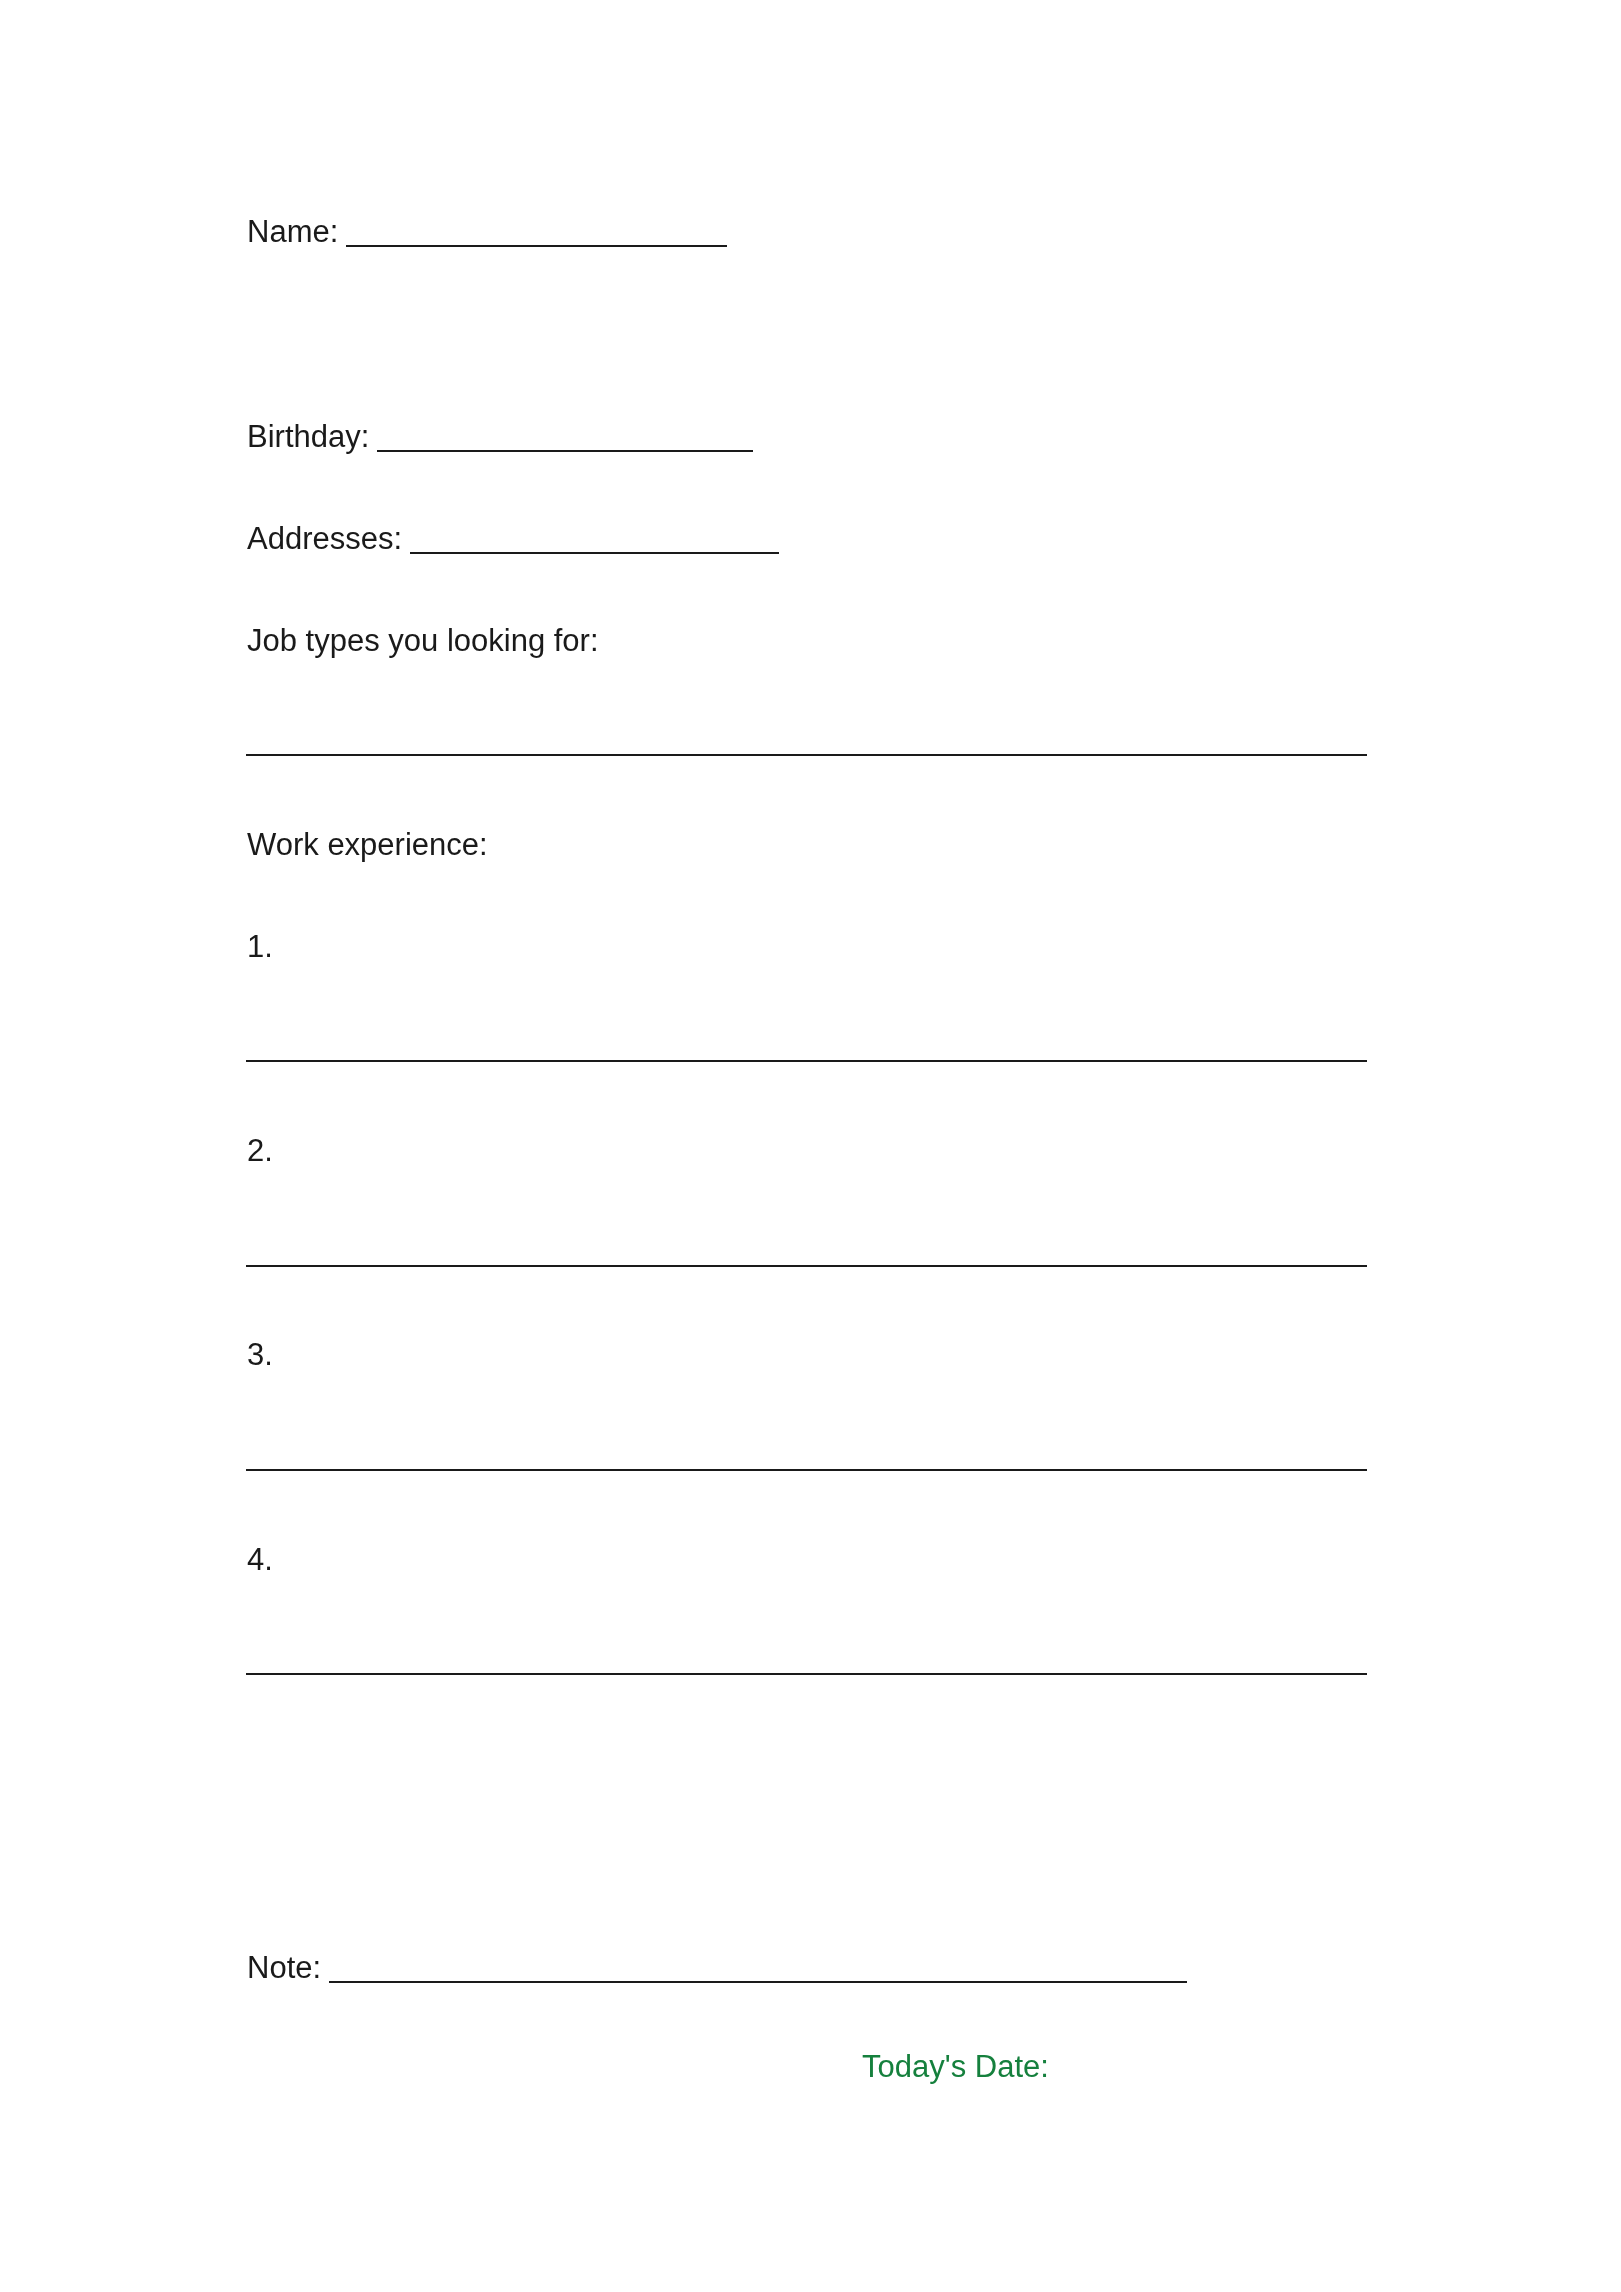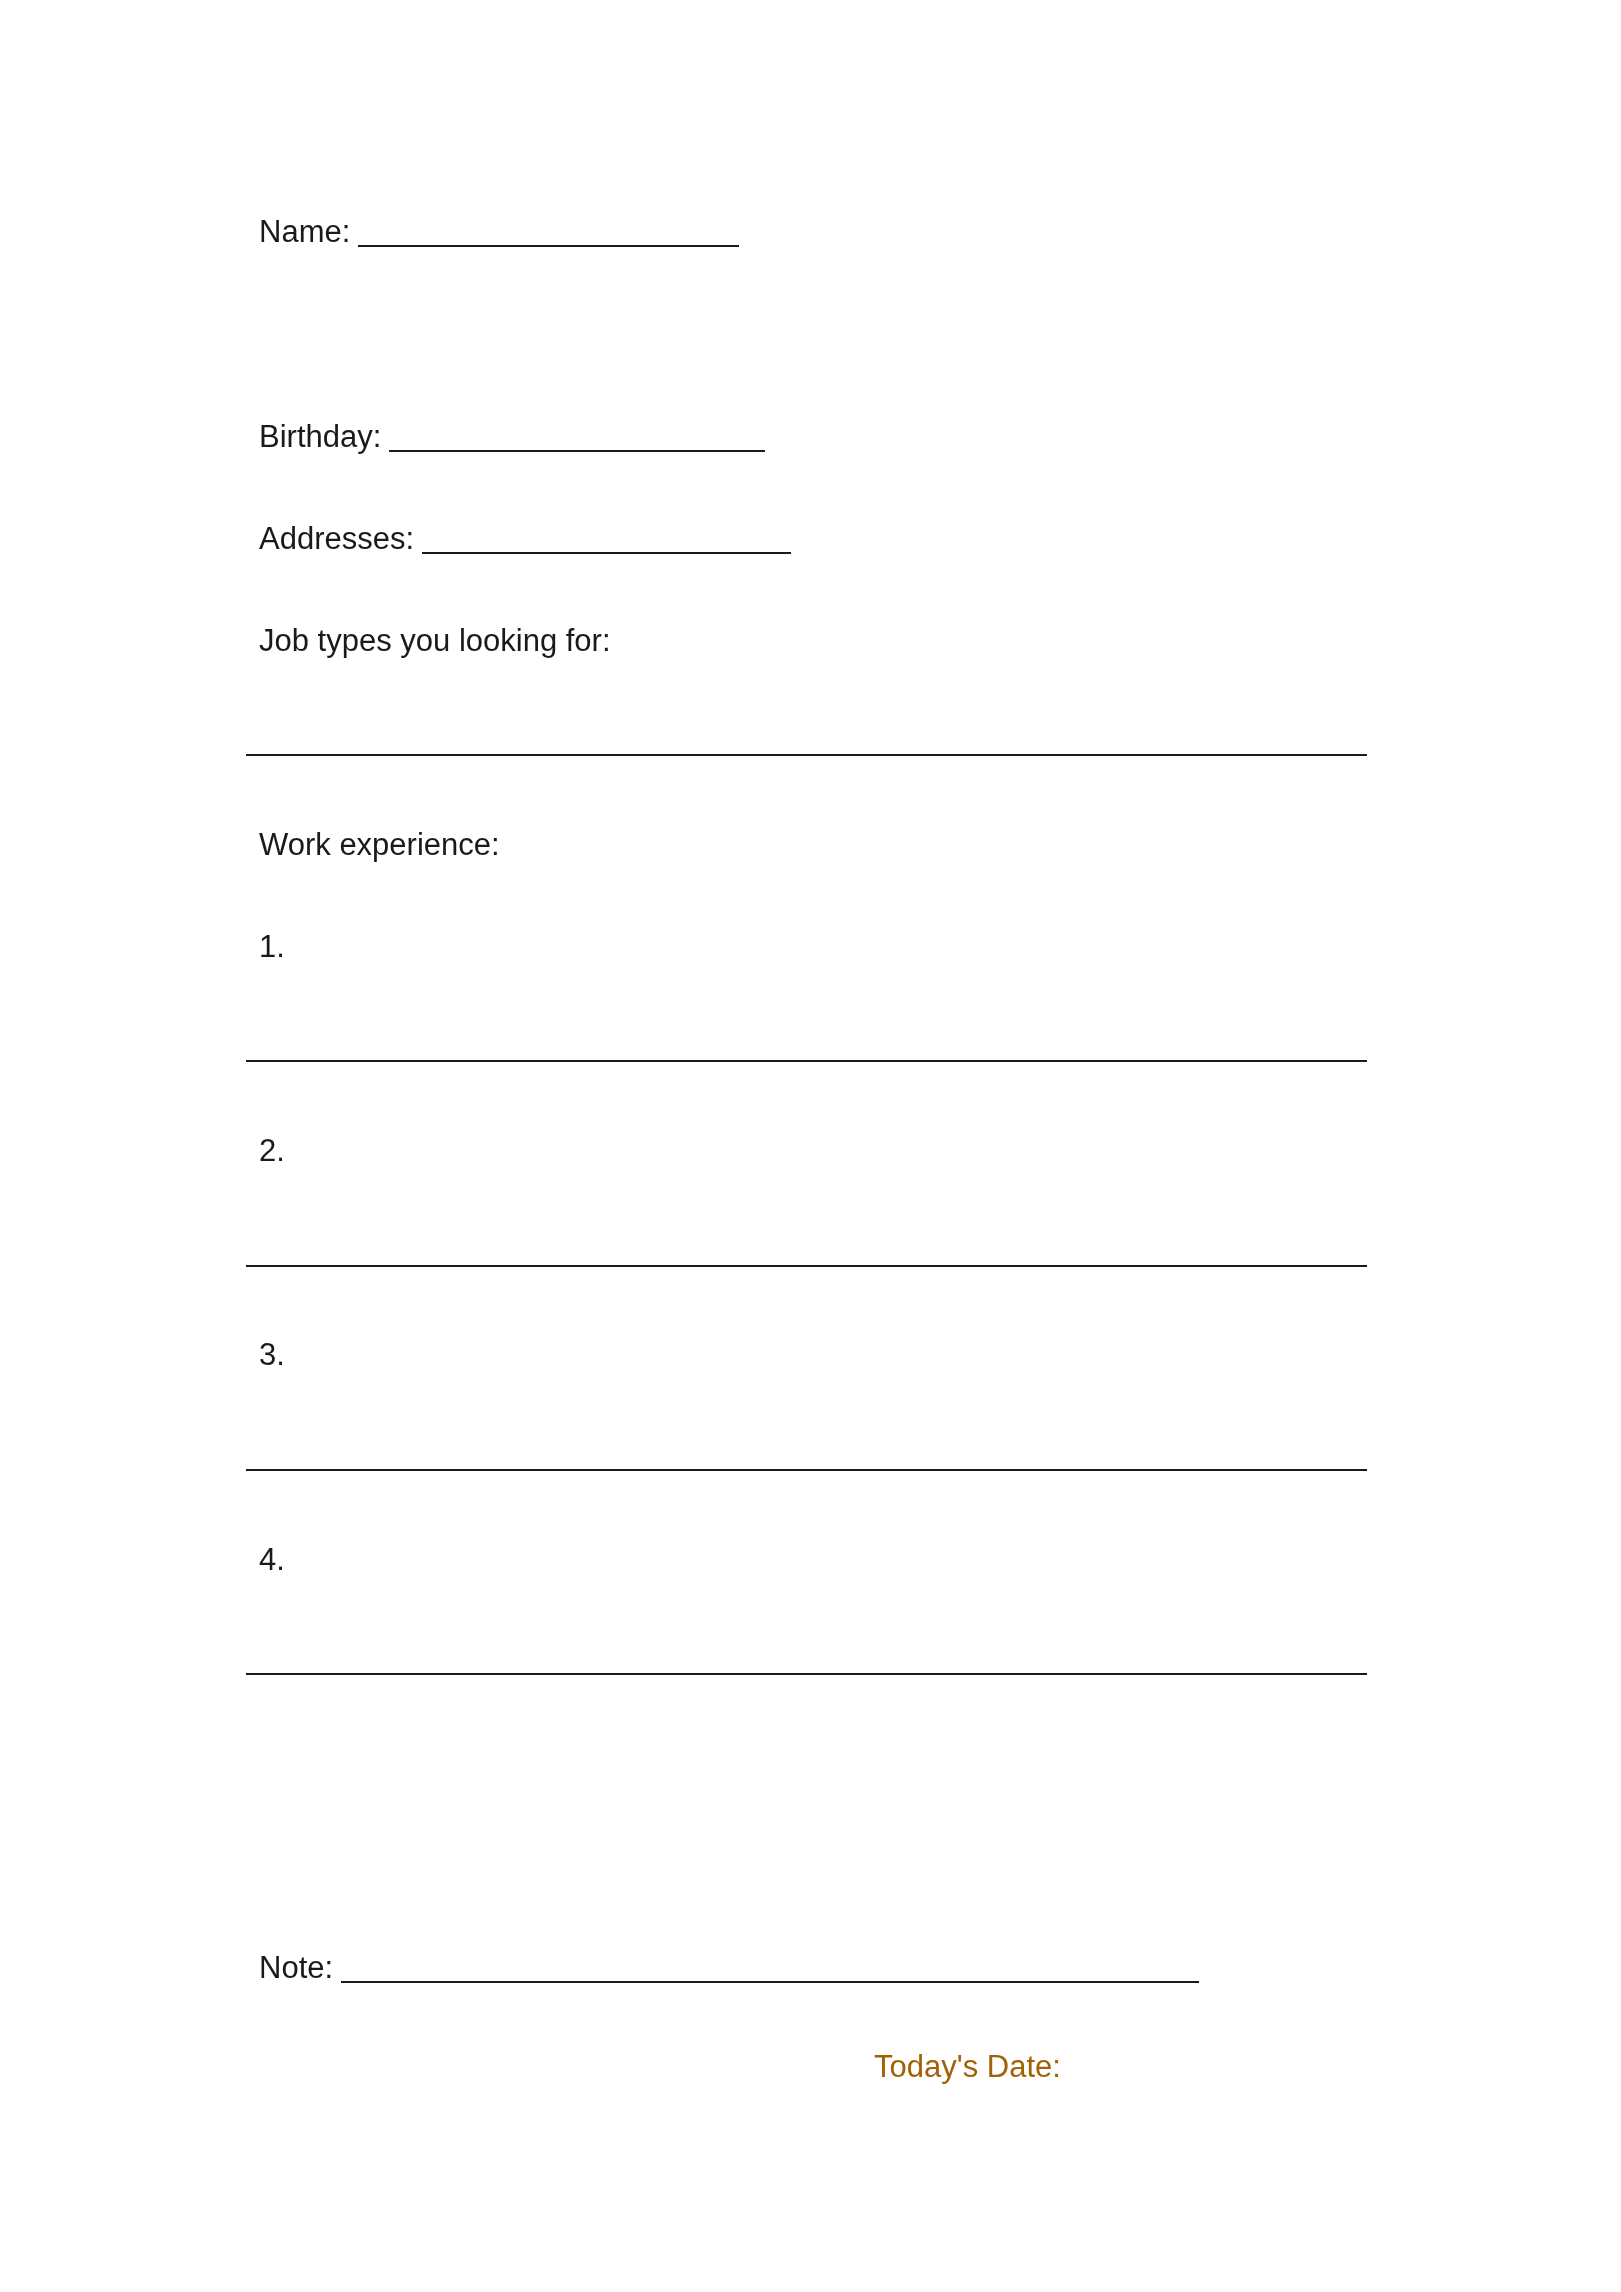--- a/index.html
+++ b/index.html
@@ -16,42 +16,42 @@
     background:#ffffff;
   }
   .row{
     position:absolute;
     left:247px;
     font-size:31px;
     line-height:41px;
     white-space:nowrap;
     color:#1a1a1a;
   }
-  .lbl{display:inline;margin-left:12px;}
+  .lbl{display:inline;}
   .fill{
     display:inline-block;
     height:27px;
     border-bottom:2.7px solid #1a1a1a;
     margin-bottom:-4.5px;
     margin-left:8px;
   }
   .fill.nogap{margin-left:0;}
   .hr{
     position:absolute;
     left:246px;
     width:1121px;
     height:0;
     border-top:2.7px solid #1a1a1a;
   }
   .floating{
     position:absolute;
     font-size:31px;
     line-height:41px;
     white-space:nowrap;
-    color:#a16207;
+    color:#15803d;
   }
 </style>
 </head>
 <body>
 
 <div class="page">
 
   <div class="row" style="top:211px">
     <span class="lbl">Name:</span><span class="fill" style="width:381px"></span>
   </div>

